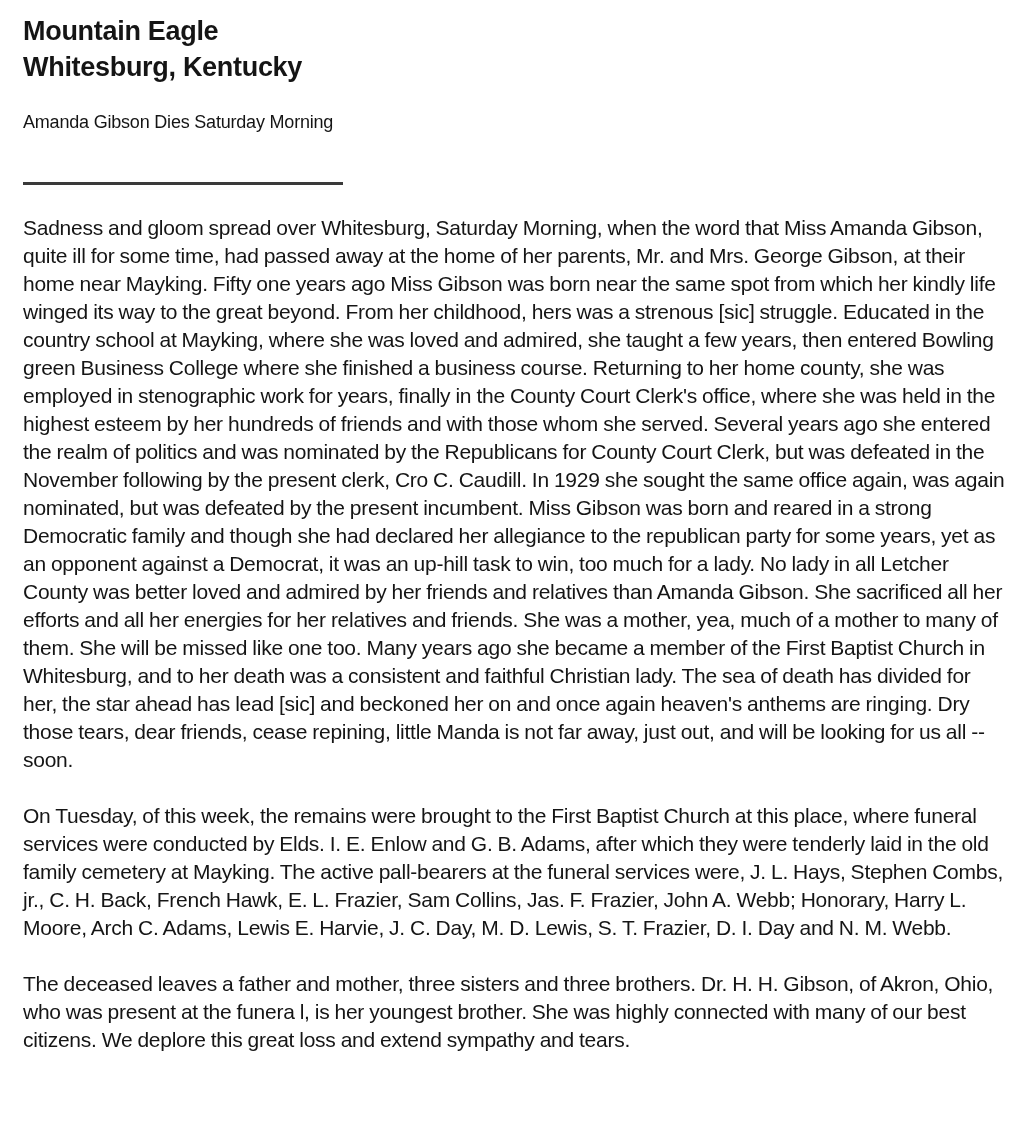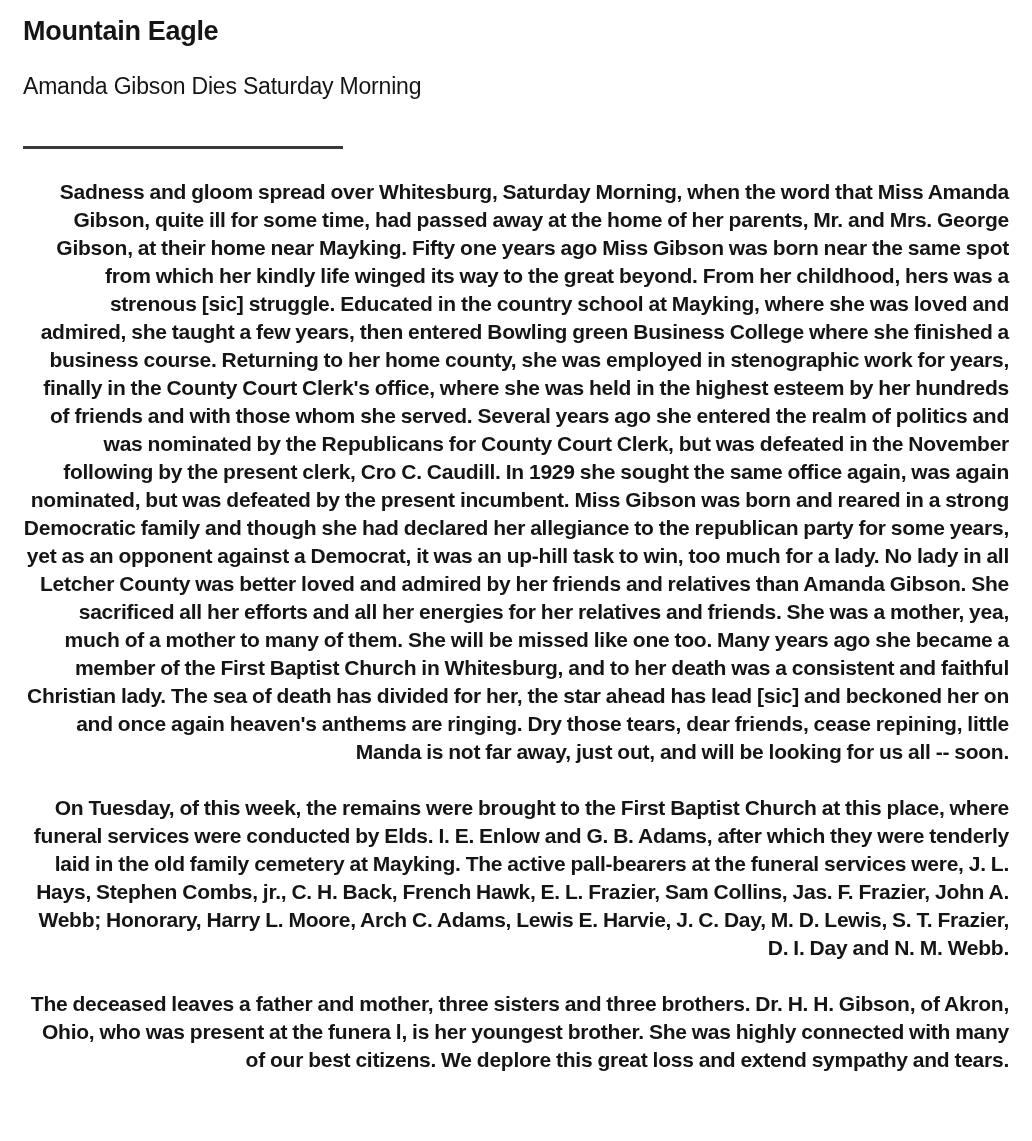--- a/index.html
+++ b/index.html
@@ -21,51 +21,52 @@
   }
   .mast-line {
     font-size: 27px;
     font-weight: 700;
     line-height: 36px;
     letter-spacing: -0.3px;
     white-space: nowrap;
   }
   .headline {
     margin-top: 23px;
-    font-size: 23px;
+    font-size: 18px;
     font-weight: 400;
     line-height: 28px;
     letter-spacing: -0.2px;
   }
   .divider {
     width: 320px;
     height: 3px;
     background: #3a3a3a;
     margin-top: 46px;
   }
   .body-para {
     width: 986px;
     margin: 28px 0 0 0;
     font-size: 21px;
-    font-weight: 700;
+    font-weight: 400;
     line-height: 28px;
     letter-spacing: -0.25px;
-    text-align: right;
+    text-align: left;
     word-spacing: -0.5px;
   }
   .body-para:first-of-type {
     margin-top: 29px;
   }
 </style>
 </head>
 <body>
 
 <div class="page">
   <header class="masthead">
     <div class="mast-line">Mountain Eagle</div>
+    <div class="mast-line">Whitesburg, Kentucky</div>
   </header>
 
   <div class="headline">Amanda Gibson Dies Saturday Morning</div>
 
   <div class="divider"></div>
 
   <p class="body-para">Sadness and gloom spread over Whitesburg, Saturday Morning, when the word that Miss Amanda Gibson, quite ill for some time, had passed away at the home of her parents, Mr. and Mrs. George Gibson, at their home near Mayking. Fifty one years ago Miss Gibson was born near the same spot from which her kindly life winged its way to the great beyond. From her childhood, hers was a strenous [sic] struggle. Educated in the country school at Mayking, where she was loved and admired, she taught a few years, then entered Bowling green Business College where she finished a business course. Returning to her home county, she was employed in stenographic work for years, finally in the County Court Clerk's office, where she was held in the highest esteem by her hundreds of friends and with those whom she served. Several years ago she entered the realm of politics and was nominated by the Republicans for County Court Clerk, but was defeated in the November following by the present clerk, Cro C. Caudill. In 1929 she sought the same office again, was again nominated, but was defeated by the present incumbent. Miss Gibson was born and reared in a strong Democratic family and though she had declared her allegiance to the republican party for some years, yet as an opponent against a Democrat, it was an up-hill task to win, too much for a lady. No lady in all Letcher County was better loved and admired by her friends and relatives than Amanda Gibson. She sacrificed all her efforts and all her energies for her relatives and friends. She was a mother, yea, much of a mother to many of them. She will be missed like one too. Many years ago she became a member of the First Baptist Church in Whitesburg, and to her death was a consistent and faithful Christian lady. The sea of death has divided for her, the star ahead has lead [sic] and beckoned her on and once again heaven's anthems are ringing. Dry those tears, dear friends, cease repining, little Manda is not far away, just out, and will be looking for us all -- soon.</p>
 
   <p class="body-para">On Tuesday, of this week, the remains were brought to the First Baptist Church at this place, where funeral services were conducted by Elds. I. E. Enlow and G. B. Adams, after which they were tenderly laid in the old family cemetery at Mayking. The active pall-bearers at the funeral services were, J. L. Hays, Stephen Combs, jr., C. H. Back, French Hawk, E. L. Frazier, Sam Collins, Jas. F. Frazier, John A. Webb; Honorary, Harry L. Moore, Arch C. Adams, Lewis E. Harvie, J. C. Day, M. D. Lewis, S. T. Frazier, D. I. Day and N. M. Webb.</p>
 

